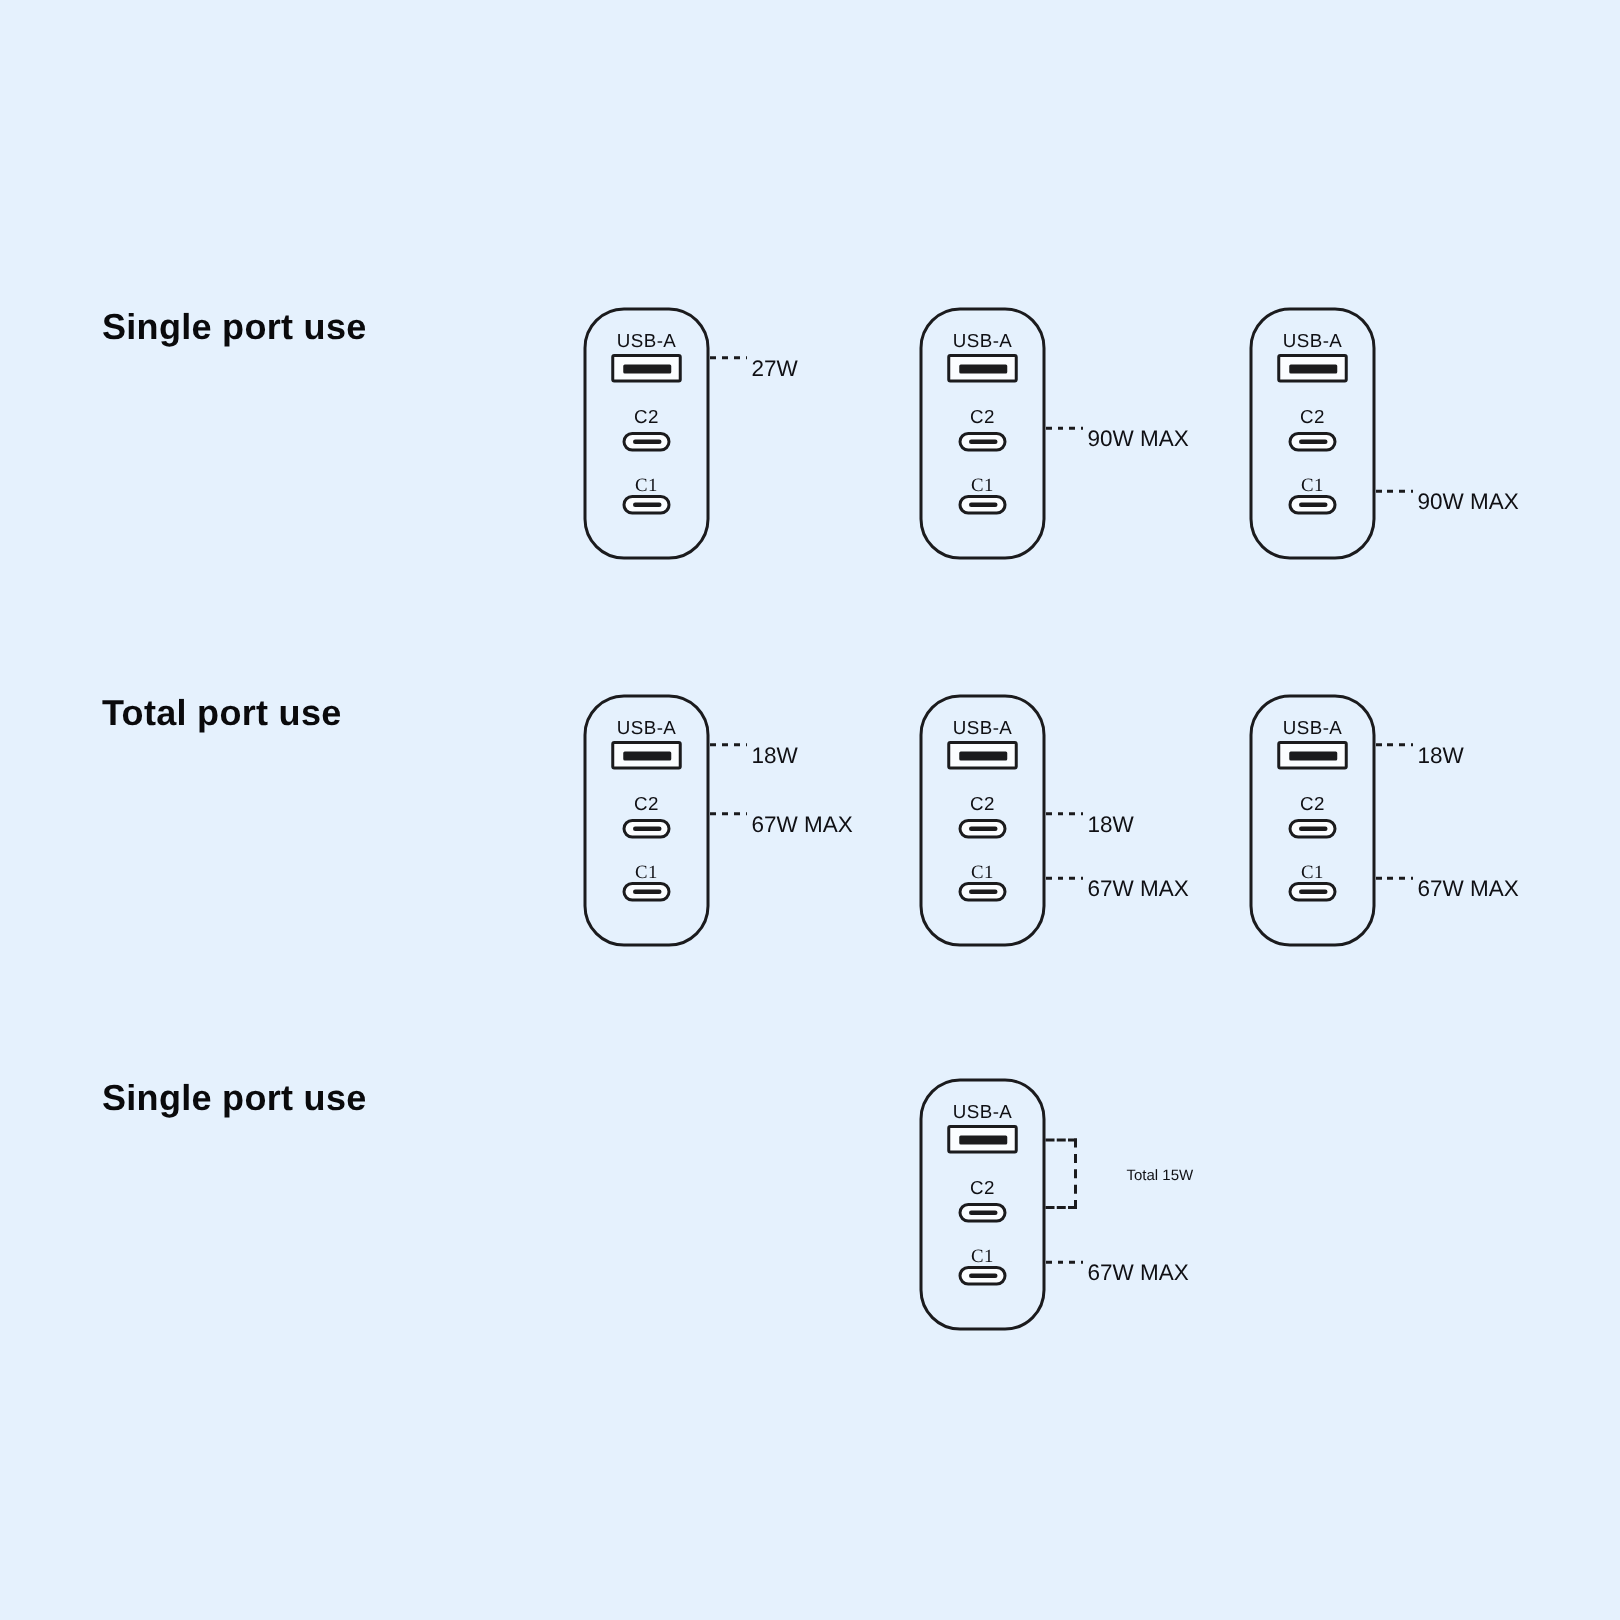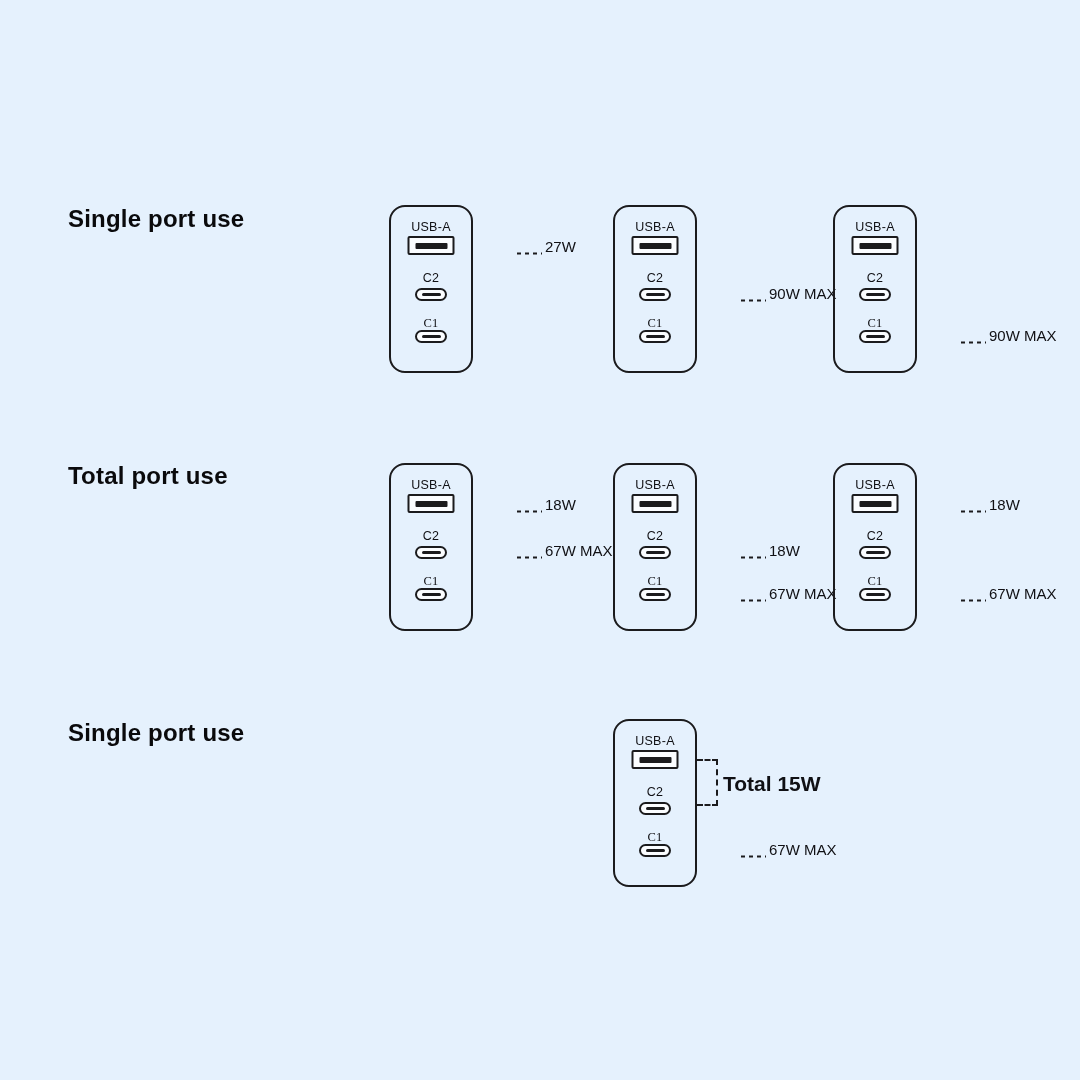--- a/index.html
+++ b/index.html
@@ -13,21 +13,21 @@
   .canvas{position:relative;width:1080px;height:1080px;background:var(--bg);overflow:hidden;}
 
   .section-title{
     position:absolute;left:68px;margin:0;
     font-size:24px;line-height:26px;font-weight:700;color:#0A0A0C;
     letter-spacing:0.2px;white-space:nowrap;
   }
 
   .charger{
     position:absolute;width:84px;height:168px;box-sizing:border-box;
-    border:2px solid var(--line);border-radius:16px;background:transparent;
+    border:2px solid var(--line);border-radius:27px;background:transparent;
   }
   .plabel{
     position:absolute;left:50%;transform:translateX(-50%);
     font-size:12.5px;font-weight:500;color:var(--txt);letter-spacing:0.3px;
     white-space:nowrap;
   }
   .pl-a{top:13px;}
   .pl-c2{top:64px;text-align:right;}
   .pl-c1{top:109px;font-family:Liberation Serif, serif;}
   .port-a{
@@ -41,39 +41,39 @@
     position:absolute;left:50%;transform:translateX(-50%);
     width:32px;height:13px;box-sizing:border-box;
     border:2px solid var(--line);border-radius:7px;background:var(--port-fill);
     display:flex;align-items:center;justify-content:center;
   }
   .pc2{top:81px;}
   .pc1{top:123px;}
   .bar-c{width:19px;height:3px;background:var(--line);border-radius:2px;}
 
   .connector{
-    position:absolute;display:flex;align-items:flex-end;transform:translateY(-50%);padding-left:44px;
+    position:absolute;display:flex;align-items:flex-start;transform:translateY(-50%);
   }
   .dashes{
     width:25px;height:2px;flex:0 0 auto;
     background-image:repeating-linear-gradient(to right,var(--line) 0 4px,transparent 4px 8px);
   }
   .conn-text{
     font-size:15px;color:var(--txt);margin-left:3px;white-space:nowrap;font-weight:400;
   }
 
   .bracket{
     position:absolute;width:21px;height:47px;box-sizing:border-box;
     border-top:2px dashed var(--line);
     border-right:2px dashed var(--line);
     border-bottom:2px dashed var(--line);
   }
   .bracket-text{
     position:absolute;transform:translateY(-50%);
-    font-size:21px;font-weight:700;color:var(--txt);white-space:nowrap;
+    font-size:10px;font-weight:400;color:var(--txt);white-space:nowrap;margin-left:28px;
   }
 </style>
 </head>
 <body style="background: rgb(229, 241, 253);">
 
 <div class="canvas">
 
   <h2 class="section-title" style="top:206px">Single port use</h2>
   <h2 class="section-title" style="top:463px">Total port use</h2>
   <h2 class="section-title" style="top:720px">Single port use</h2>

